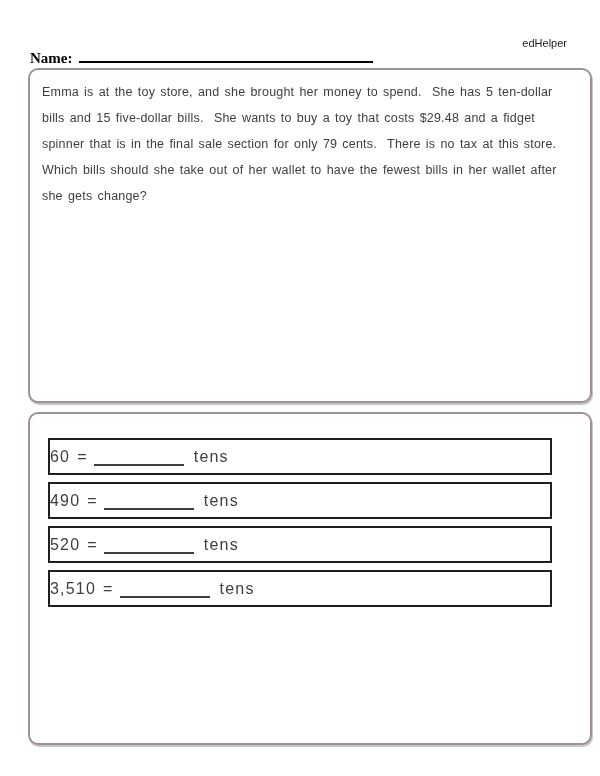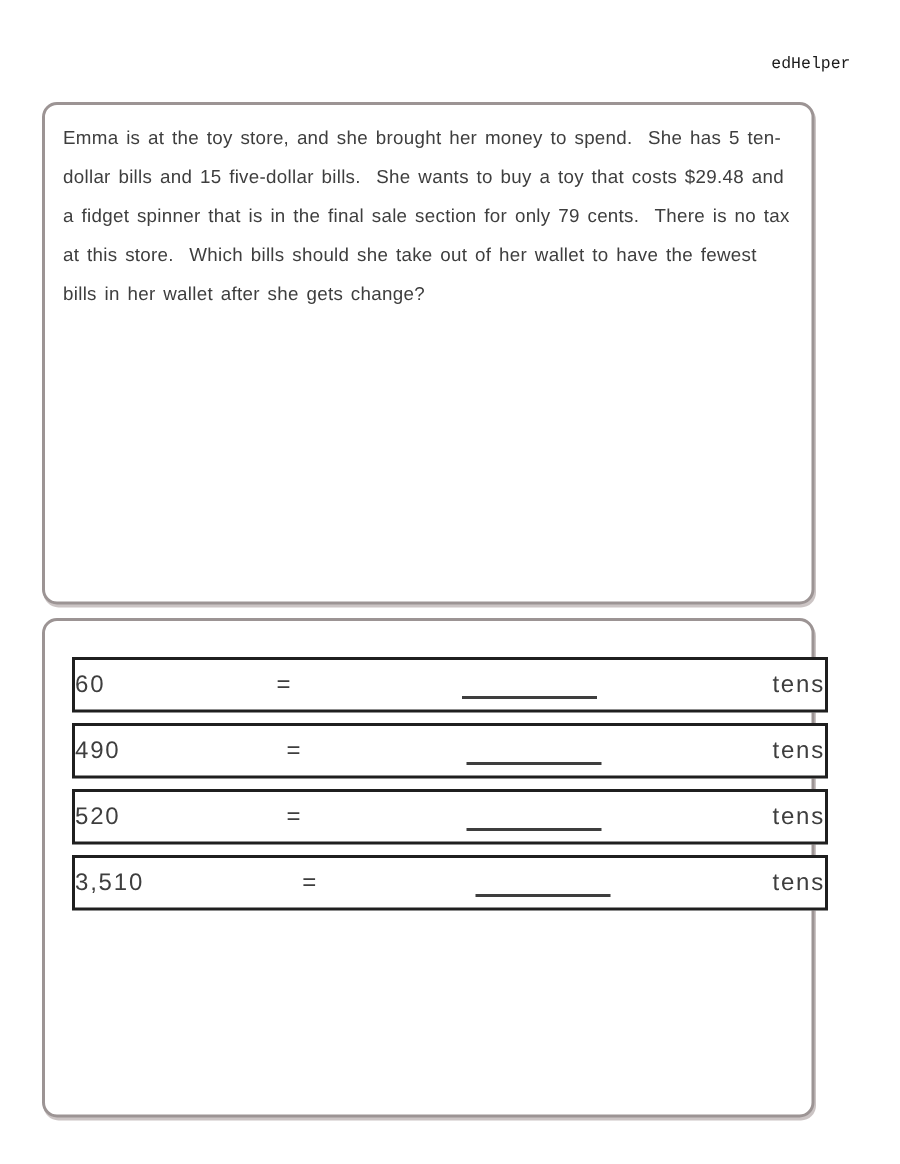--- a/index.html
+++ b/index.html
@@ -14,21 +14,21 @@
     background: #ffffff;
     overflow: hidden;
     font-family: "Liberation Sans", sans-serif;
   }
 
   
   .brand {
     position: absolute;
     top: 37px;
     right: 33px;
-    font-family: Liberation Mono, monospace;
+    font-family: Liberation Sans, sans-serif;
     font-size: 11px;
     color: #1c1c1c;
   }
 
   
   .name-row {
     position: absolute;
     top: 49px;
     left: 30px;
     white-space: nowrap;
@@ -45,21 +45,21 @@
     height: 1px;
     border-bottom: 2px solid #000000;
     margin-left: 7px;
     vertical-align: baseline;
   }
 
   
   .wbox {
     position: absolute;
     left: 28px;
-    width: 515px;
+    width: 564px;
     box-sizing: border-box;
     border: 2px solid #9c9494;
     border-radius: 10px;
     box-shadow: 1px 2px 0 rgba(160, 148, 148, 0.55);
     background: #ffffff;
   }
   .problem-box {
     top: 68px;
     height: 335px;
   }
@@ -84,21 +84,21 @@
   }
   .exercise-row {
     box-sizing: border-box;
     width: 504px;
     height: 37px;
     margin: 0 0 7px 0;
     border: 2px solid #1f1f1f;
     background: #ffffff;
     display: flex;
     align-items: center;
-    justify-content: space-between;
+    justify-content: flex-start;
     font-size: 16px;
     letter-spacing: 1.2px;
     color: #3e3e3e;
   }
   .equals-sign {
     margin: 0 6px 0 7px;
   }
   .answer-blank {
     display: inline-block;
     width: 90px;
@@ -108,20 +108,23 @@
     margin-right: 10px;
   }
 </style>
 </head>
 <body>
 
 <div class="page">
 
   <div class="brand">edHelper</div>
 
+  <div class="name-row">
+    <span class="name-label">Name:</span><span class="name-line"></span>
+  </div>
 
   <div class="wbox problem-box">
     <p class="problem-text">Emma is at the toy store, and she brought her money to spend.  She has 5 ten-dollar bills and 15 five-dollar bills.  She wants to buy a toy that costs $29.48 and a fidget spinner that is in the final sale section for only 79 cents.  There is no tax at this store.  Which bills should she take out of her wallet to have the fewest bills in her wallet after she gets change?</p>
   </div>
 
   <div class="wbox exercises-box">
     <div class="rows">
 
       <div class="exercise-row">
         <span>60</span>

